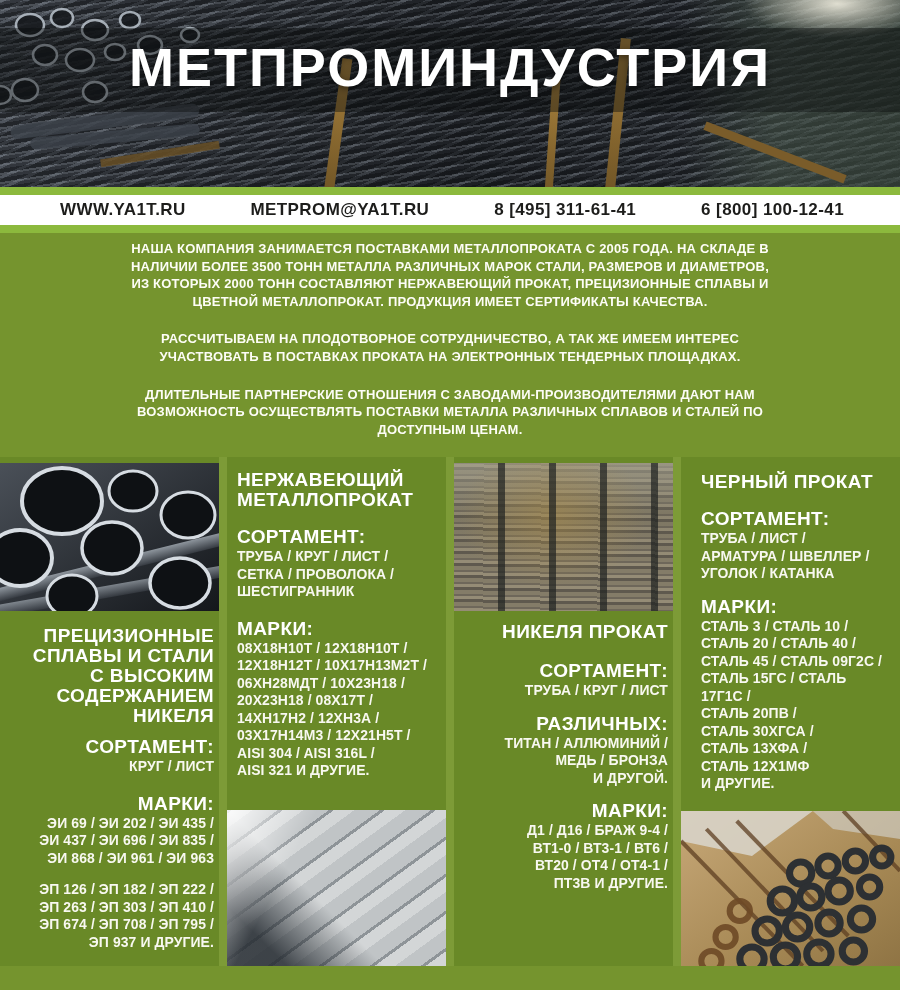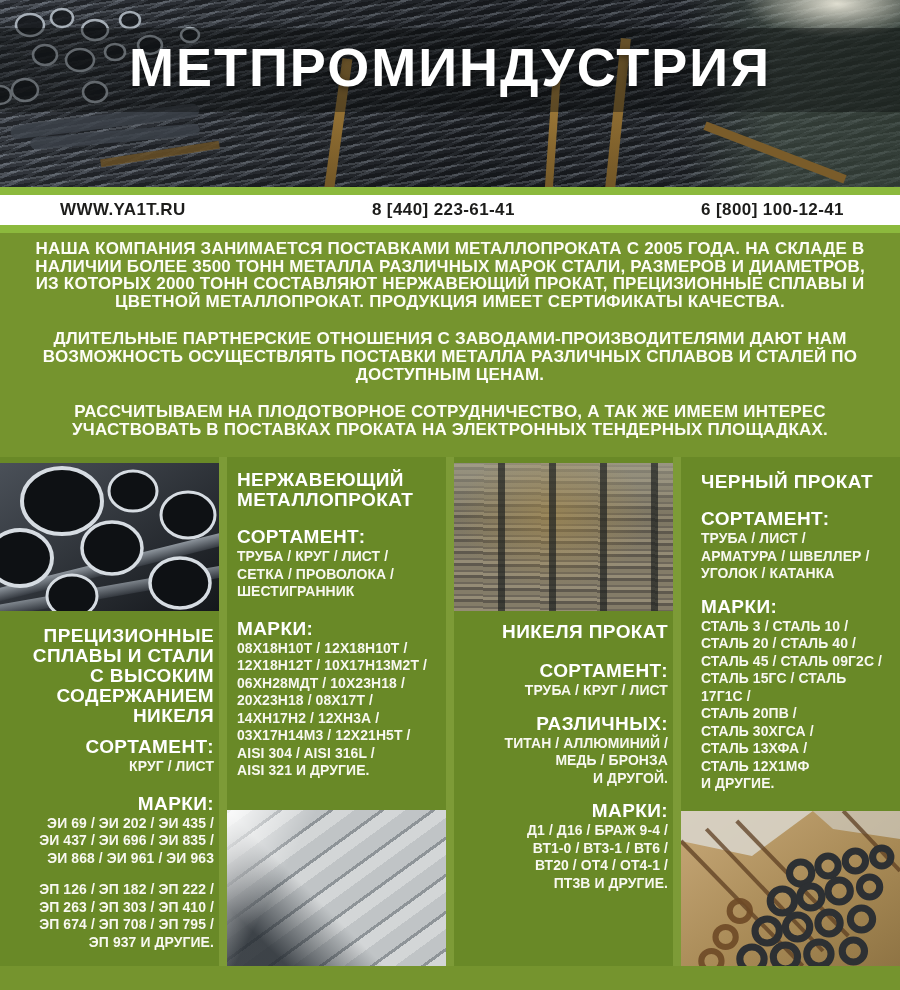--- a/index.html
+++ b/index.html
@@ -36,21 +36,21 @@
   .stripe{height:8px;background:#8cb93d;}
   .contacts{
     height:30px;background:#ffffff;color:#1d1d1b;
     display:flex;align-items:center;justify-content:space-between;
     padding:0 56px 0 60px;font-size:17px;letter-spacing:.4px;white-space:nowrap;
   }
   .contacts span{cursor:pointer;}
   
   .intro{height:224px;background:#75942e;text-align:center;box-sizing:border-box;padding-top:7px;}
   .intro p{
-    margin:0 0 20px;font-size:17px;line-height:17.6px;letter-spacing:.2px;
+    margin:0 0 20px;font-size:13px;line-height:17.6px;letter-spacing:.2px;
     white-space:pre-line;color:#fdfdf6;
   }
   
   .cols{height:509px;background:#7d9b37;display:flex;gap:8px;}
   .col{flex:1 1 0;min-width:0;background:#698927;display:flex;flex-direction:column;box-sizing:border-box;}
   .col-l{text-align:left;}
   .col-r{text-align:right;}
   .pad-l{padding-left:10px;padding-right:4px;}
   .pad-r{padding-right:5px;}
   .block-title{font-size:19px;line-height:20px;letter-spacing:.4px;white-space:pre-line;color:#fff;}
@@ -116,36 +116,37 @@
     <div class="beam b4"></div>
     <div class="beam b5"></div>
     <div class="title-band"></div>
     <div class="hero-title">МЕТПРОМИНДУСТРИЯ</div>
   </div>
 
   <div class="stripe"></div>
 
   <div class="contacts">
     <span>WWW.YA1T.RU</span>
-    <span>8 [440] 223-61-41</span>
+    <span>METPROM@YA1T.RU</span>
+    <span>8 [495] 311-61-41</span>
     <span>6 [800] 100-12-41</span>
   </div>
 
   <div class="stripe"></div>
 
   <div class="intro">
     <p>НАША КОМПАНИЯ ЗАНИМАЕТСЯ ПОСТАВКАМИ МЕТАЛЛОПРОКАТА С 2005 ГОДА. НА СКЛАДЕ В
 НАЛИЧИИ БОЛЕЕ 3500 ТОНН МЕТАЛЛА  РАЗЛИЧНЫХ МАРОК СТАЛИ, РАЗМЕРОВ И ДИАМЕТРОВ,
 ИЗ КОТОРЫХ 2000 ТОНН СОСТАВЛЯЮТ НЕРЖАВЕЮЩИЙ ПРОКАТ, ПРЕЦИЗИОННЫЕ СПЛАВЫ И
 ЦВЕТНОЙ МЕТАЛЛОПРОКАТ. ПРОДУКЦИЯ ИМЕЕТ СЕРТИФИКАТЫ КАЧЕСТВА.</p>
+    <p>РАССЧИТЫВАЕМ НА ПЛОДОТВОРНОЕ СОТРУДНИЧЕСТВО, А ТАК ЖЕ ИМЕЕМ ИНТЕРЕС
+УЧАСТВОВАТЬ В ПОСТАВКАХ ПРОКАТА НА ЭЛЕКТРОННЫХ ТЕНДЕРНЫХ ПЛОЩАДКАХ.</p>
     <p>ДЛИТЕЛЬНЫЕ ПАРТНЕРСКИЕ ОТНОШЕНИЯ С ЗАВОДАМИ-ПРОИЗВОДИТЕЛЯМИ ДАЮТ НАМ
 ВОЗМОЖНОСТЬ ОСУЩЕСТВЛЯТЬ ПОСТАВКИ МЕТАЛЛА РАЗЛИЧНЫХ СПЛАВОВ И СТАЛЕЙ ПО
 ДОСТУПНЫМ ЦЕНАМ.</p>
-    <p>РАССЧИТЫВАЕМ НА ПЛОДОТВОРНОЕ СОТРУДНИЧЕСТВО, А ТАК ЖЕ ИМЕЕМ ИНТЕРЕС
-УЧАСТВОВАТЬ В ПОСТАВКАХ ПРОКАТА НА ЭЛЕКТРОННЫХ ТЕНДЕРНЫХ ПЛОЩАДКАХ.</p>
   </div>
 
   <div class="cols">
 
     <div class="col col-r">
       <div class="photo photo-top">
         <svg viewBox="0 0 219 148" preserveAspectRatio="none">
           <defs>
             <linearGradient id="pg" x1="0" y1="0" x2="1" y2="1">
               <stop offset="0" stop-color="#4a5058"></stop>

